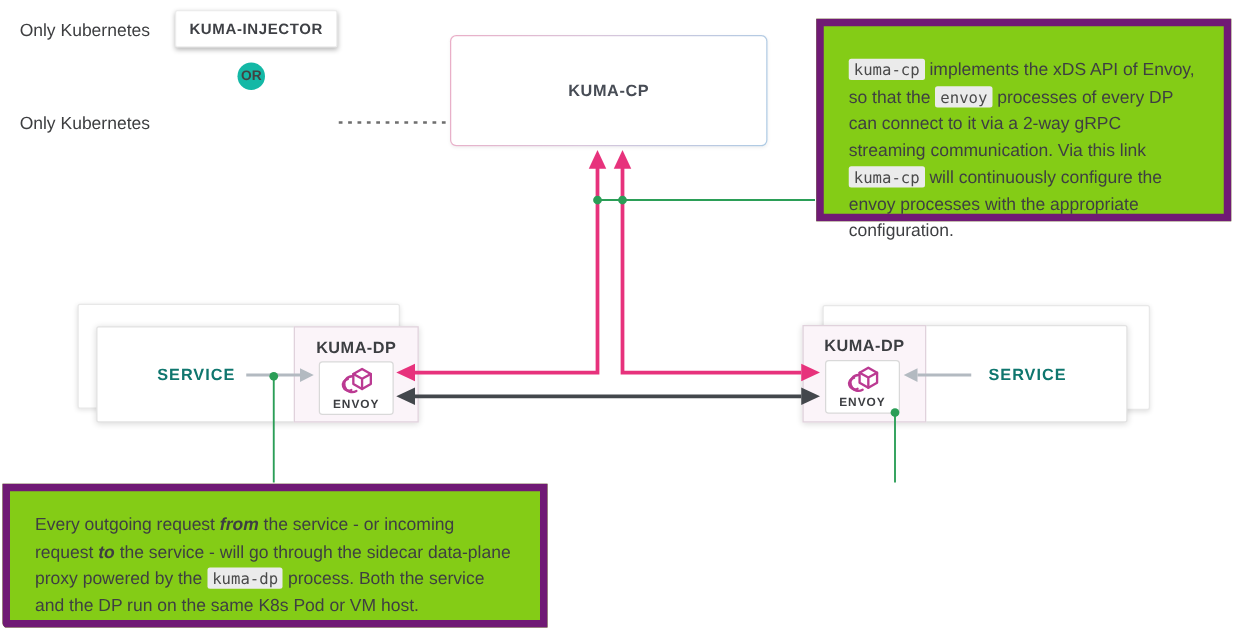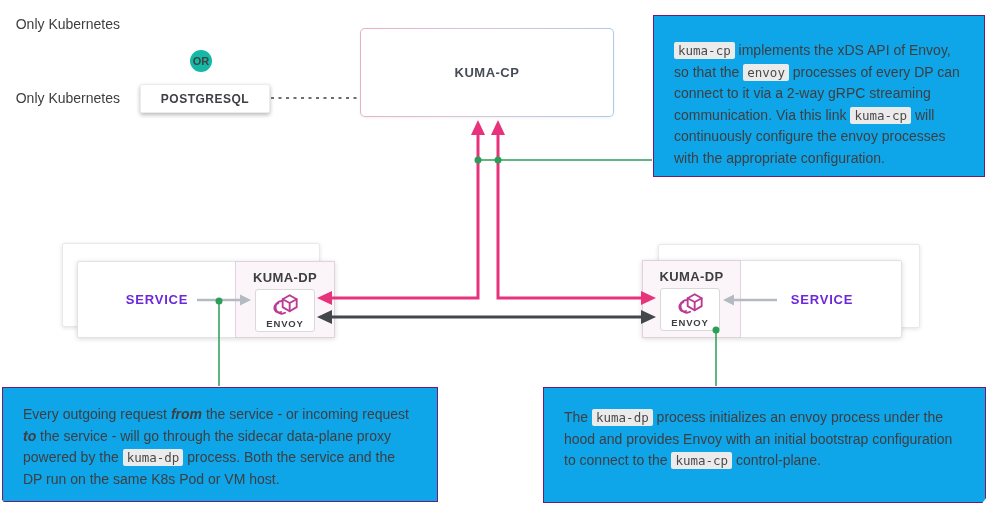--- a/index.html
+++ b/index.html
@@ -25,57 +25,57 @@
     padding:1px; border-radius:5px;
     background:linear-gradient(100deg,#eaaec7 0%,#d8c6db 45%,#aecbe4 100%);
     box-shadow:0 1px 3px rgba(0,0,0,.06);
   }
   .cp-inner {
     width:100%; height:100%; background:#fff; border-radius:4px;
     display:flex; align-items:center; justify-content:center;
     font-size:13px; font-weight:bold; letter-spacing:.5px; color:#474c55;
   }
   .ann {
-    position:absolute; background:#0ea5e9; border:1px solid #701a75;
+    position:absolute; background:#84cc16; border:6px solid #701a75;
     font-size:14px; line-height:21.5px; color:#3e3f42;
   }
   .ann .code {
     font-family:"DejaVu Sans Mono", monospace; font-size:12.5px; background:#ebebeb;
     color:#4a4a4a; padding:1px 4px; border-radius:2px; white-space:nowrap;
   }
   .ann .b { font-weight:bold;font-style:italic; }
   .card {
     position:absolute; background:#fff; border:1px solid #e2e2e2; border-radius:2px;
     box-shadow:0 1px 5px rgba(0,0,0,.15);
   }
   .card.back { border-color:#e8e8e8; box-shadow:0 1px 4px rgba(0,0,0,.12); }
   .service-label {
     position:absolute; top:0; bottom:0; display:flex; align-items:center; justify-content:center;
-    font-size:13px; font-weight:bold; letter-spacing:.8px; color:#6d28d9;
+    font-size:13px; font-weight:bold; letter-spacing:.8px; color:#0f766e;
   }
   .dp-section {
     position:absolute; top:-1px; bottom:-1px; background:#fbf4f9; border:1px solid #e0d2dc;
   }
   .dp-title { margin-top:8px; text-align:center; font-size:13px; font-weight:bold; letter-spacing:.4px; color:#3c3e42; }
   .envoy-box {
     position:absolute; width:60px; height:43px; background:#fff; border:1px solid #d9d9d9; border-radius:3px;
     display:flex; flex-direction:column; align-items:center; justify-content:center; gap:1px;
   }
   .envoy-label { font-size:9.5px; font-weight:bold; letter-spacing:.8px; color:#3c3e42; }
   .overlay { position:absolute; left:0; top:0; pointer-events:none; }
 </style>
 </head>
 <body>
 
 <div class="canvas">
 
   <div class="side-label" style="left:14px; top:16px;">Only Kubernetes</div>
+  <div class="node-box" style="left:140px; top:8px; width:130px; height:30px;">KUMA-INJECTOR</div>
   <div class="or-badge" style="left:190px; top:50px;">OR</div>
   <div class="side-label" style="left:14px; top:90px;">Only Kubernetes</div>
-  <div class="node-box" style="left:140px; top:84px; width:130px; height:29px;">POSTGRESQL</div>
 
   <div class="cp-wrap">
     <div class="cp-inner">KUMA-CP</div>
   </div>
 
   <div class="ann" style="left:653px; top:15px; width:332px; height:162px; padding:24px 20px 8px 20px;"><span class="code">kuma-cp</span><span> implements the xDS API of Envoy, so that the </span><span class="code">envoy</span><span> processes of every DP can connect to it via a 2-way gRPC streaming communication. Via this link </span><span class="code">kuma-cp</span><span>  will continuously configure the envoy processes with the appropriate configuration.</span></div>
 
   <div class="card back" style="left:62px; top:243px; width:258px; height:84px;"></div>
   <div class="card" style="left:77px; top:261px; width:258px; height:77px;">
     <div class="service-label" style="left:0; width:158px;">SERVICE</div>
@@ -108,21 +108,20 @@
             <path d="M7.8,10.6 a5,5 0 1 0 3,9.4"></path>
           </g>
         </svg>
         <div class="envoy-label">ENVOY</div>
       </div>
     </div>
     <div class="service-label" style="left:98px; width:162px;">SERVICE</div>
   </div>
 
   <div class="ann" style="left:2px; top:387px; width:436px; height:115px; padding:16px 20px;"><span>Every outgoing request </span><span class="b">from</span><span> the service - or incoming request </span><span class="b">to</span><span> the service - will go through the sidecar data-plane proxy powered by the </span><span class="code">kuma-dp</span><span> process. Both the service and the DP run on the same K8s Pod or VM host.</span></div>
-  <div class="ann" style="left:543px; top:387px; width:443px; height:116px; padding:19px 20px;"><span>The </span><span class="code">kuma-dp</span><span> process initializes an envoy process under the hood and provides Envoy with an initial bootstrap configuration to connect to the </span><span class="code">kuma-cp</span><span>  control-plane.</span></div>
 
   <svg class="overlay" width="987" height="507" viewBox="0 0 987 507">
 
     <path d="M271,98 H359" stroke="#6e6e6e" stroke-width="2" stroke-dasharray="3 4.5" fill="none"></path>
 
     <g stroke="#e7327c" fill="#e7327c">
       <path d="M332,298 H478 V134" stroke-width="3" fill="none"></path>
       <polygon points="478,120 471,135 485,135" stroke="none"></polygon>
       <polygon points="317,298 332,291 332,305" stroke="none"></polygon>
     </g>

